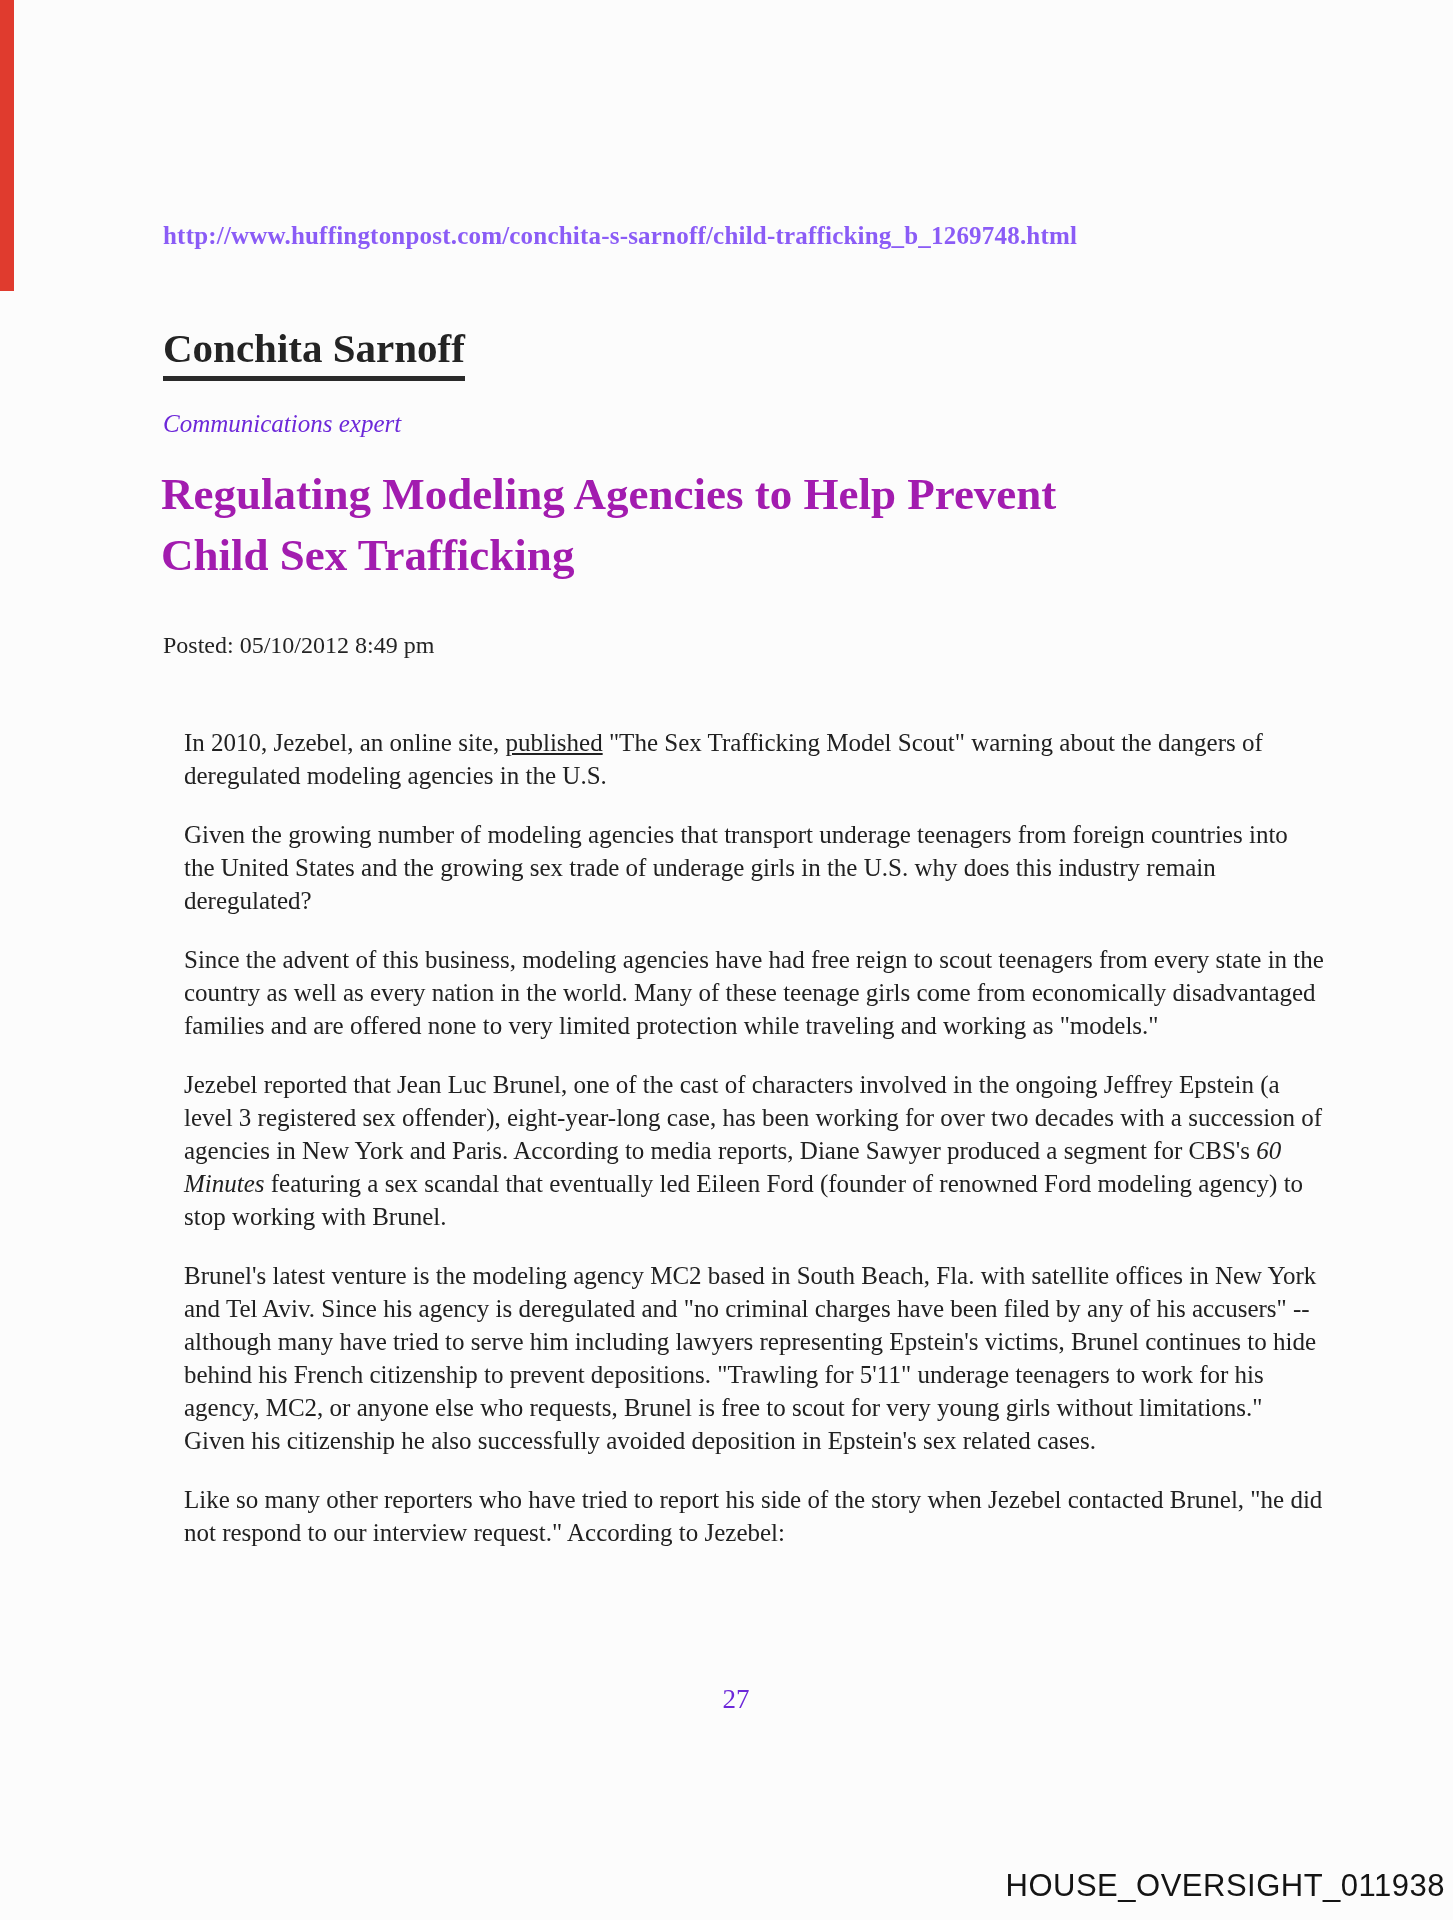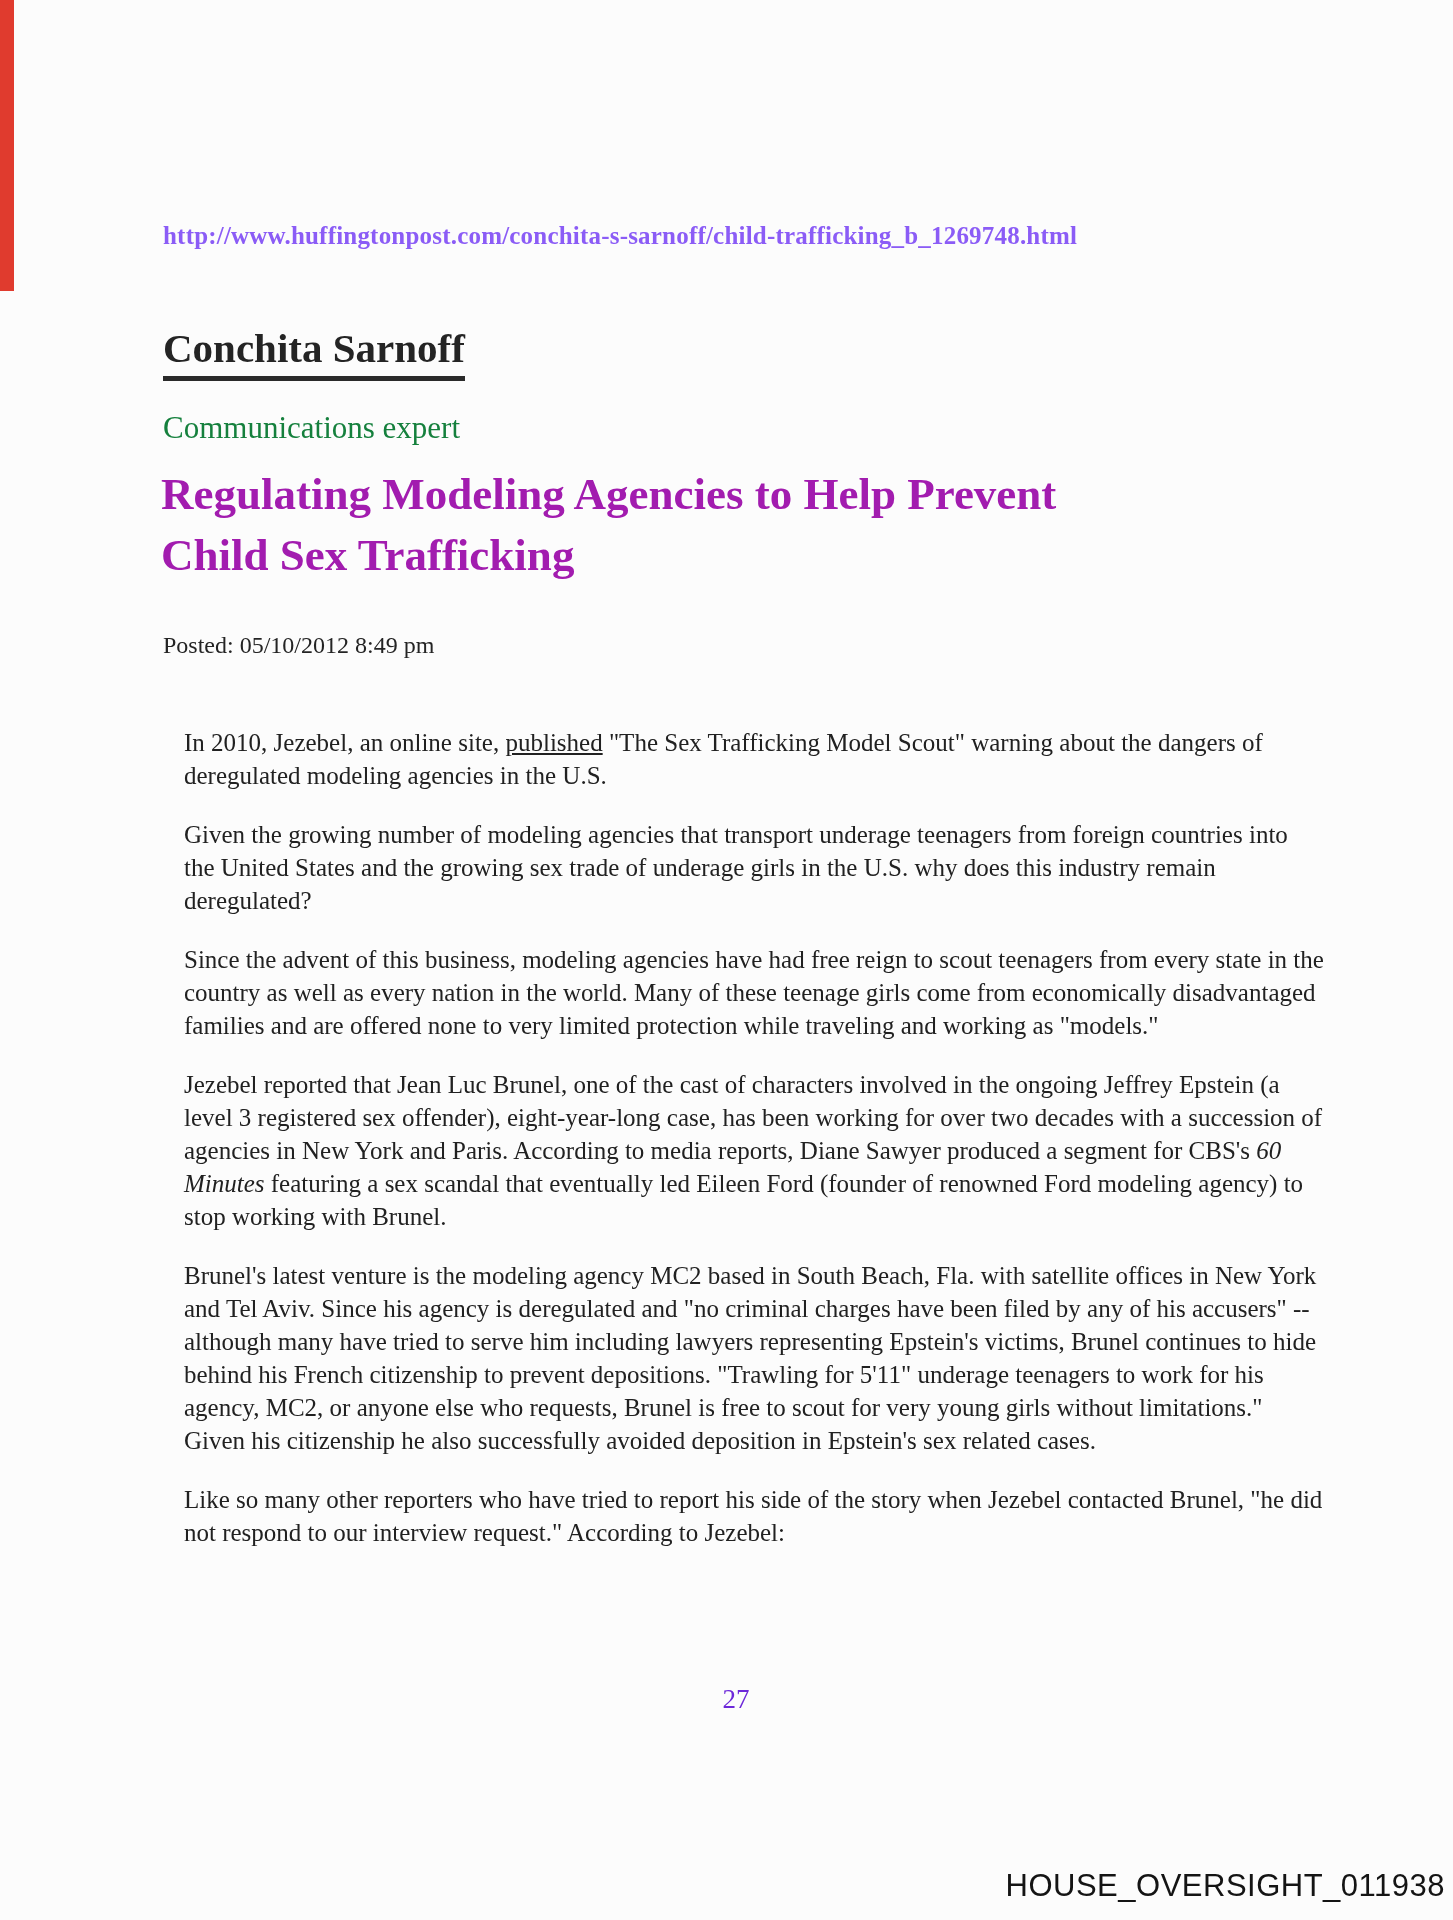--- a/index.html
+++ b/index.html
@@ -33,22 +33,23 @@
     font-weight: bold;
     display: inline-block;
     border-bottom: 5px solid #2a2a2a;
     padding-bottom: 4px;
     color: #242424;
     font-family: Liberation Serif, serif;
   }
   .author-role {
     position: absolute;
     left: 163px; top: 410px;
-    font-size: 31px;
-    color: #15803d;
+    font-size: 25px;
+    color: #6d28d9;
+    font-style: italic;
   }
   .article-title {
     position: absolute;
     left: 161px; top: 464px;
     width: 980px;
     font-size: 45px;
     line-height: 61px;
     font-weight: bold;
     color: #a21caf;
   }

